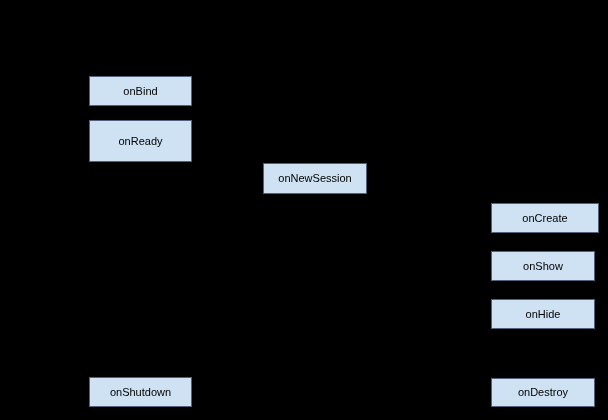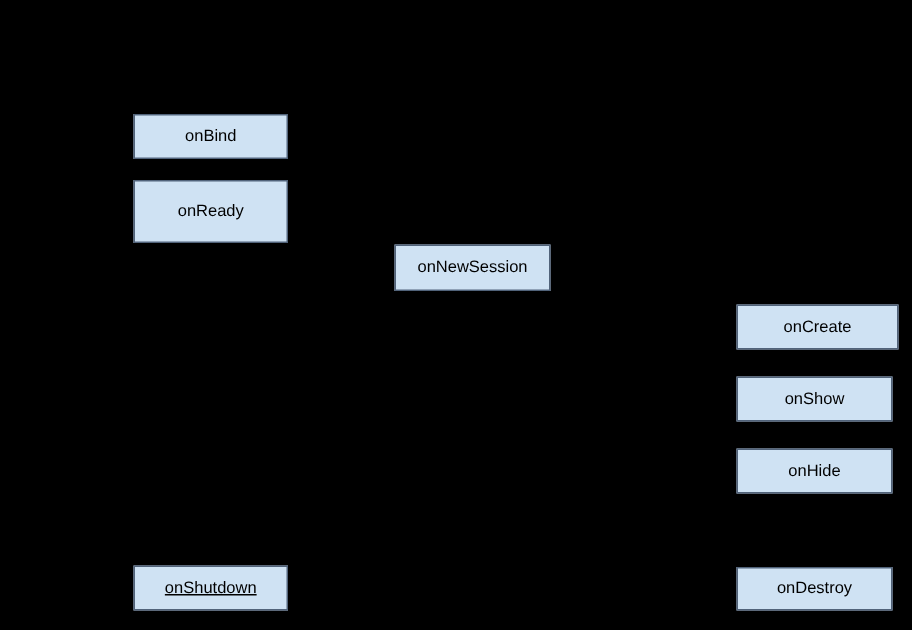--- a/index.html
+++ b/index.html
@@ -32,15 +32,15 @@
 </head>
 <body>
 
 <div class="canvas">
   <div class="node" style="left: 89px; top: 76px; width: 103px; height: 30px;">onBind</div>
   <div class="node" style="left: 89px; top: 120px; width: 103px; height: 42px;">onReady</div>
   <div class="node" style="left: 263px; top: 163px; width: 104px; height: 31px;">onNewSession</div>
   <div class="node" style="left: 491px; top: 203px; width: 108px; height: 30px;">onCreate</div>
   <div class="node" style="left: 491px; top: 251px; width: 104px; height: 30px;">onShow</div>
   <div class="node" style="left: 491px; top: 299px; width: 104px; height: 30px;">onHide</div>
-  <div class="node" style="left: 89px; top: 377px; width: 103px; height: 30px; text-decoration: underline;">onShutdown</div>
+  <div class="node" style="left: 89px; top: 377px; width: 103px; height: 30px;">onShutdown</div>
   <div class="node" style="left: 491px; top: 378px; width: 104px; height: 29px;">onDestroy</div>
 </div>
 
 </body></html>

